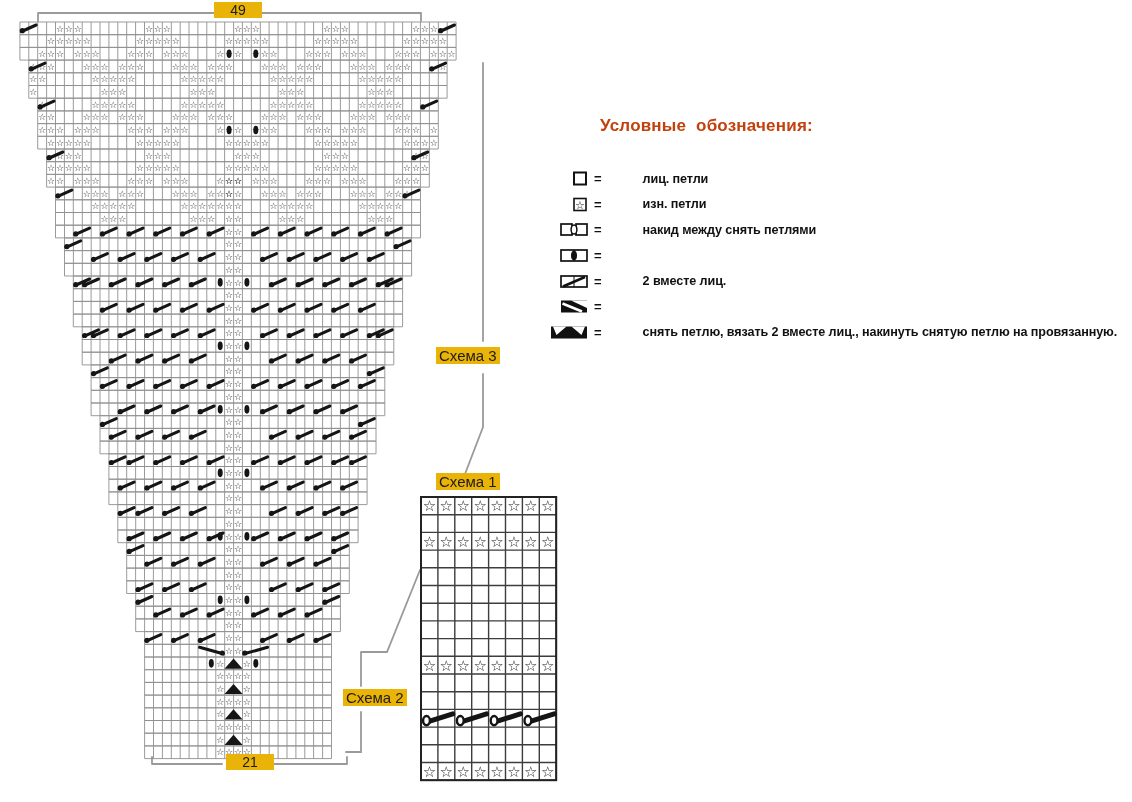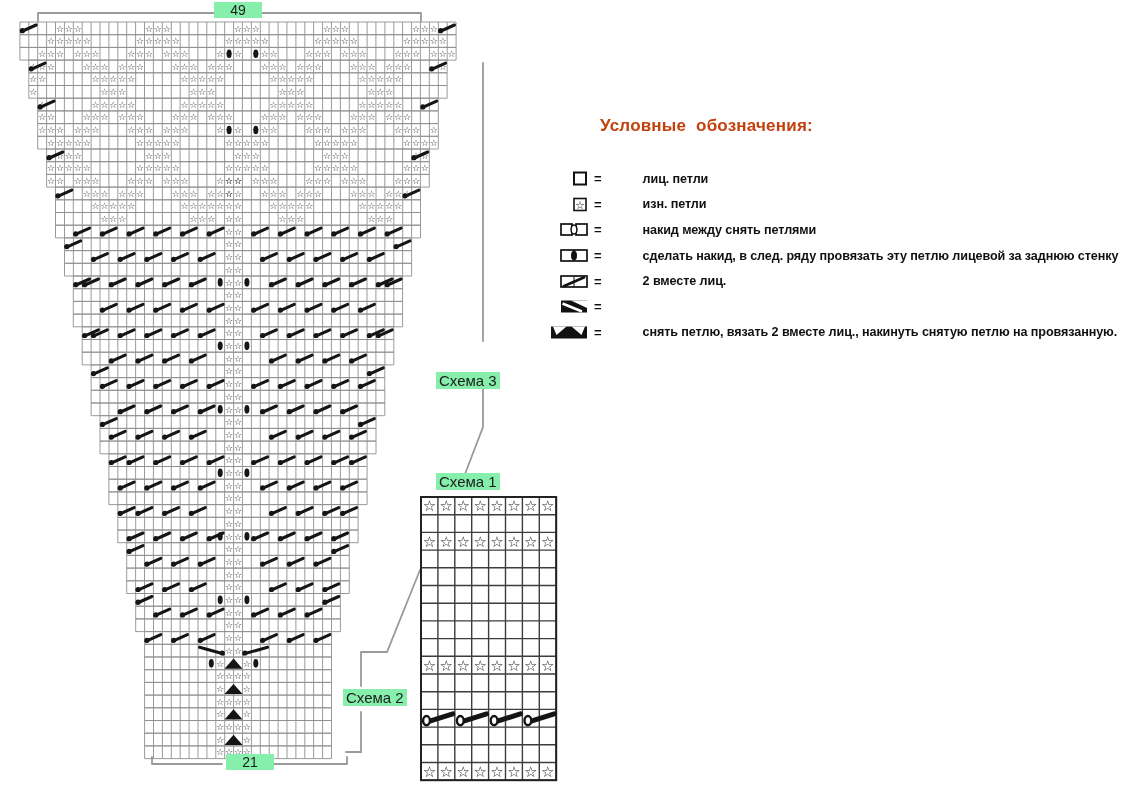--- a/index.html
+++ b/index.html
@@ -1,26 +1,26 @@
 <!DOCTYPE html>
 <html><head>
 <meta charset="utf-8">
 <style>
   html,body{margin:0;padding:0;background:#ffffff;}
   body{width:1132px;height:802px;overflow:hidden;position:relative;
        font-family:"Liberation Sans",sans-serif;color:#111;}
   #stage{position:absolute;left:0;top:0;width:1132px;height:802px;}
   #chart-layer{position:absolute;left:0;top:0;}
   .chart-label{position:absolute;font-family:"Liberation Sans",sans-serif;color:#1c1c1c;
-               white-space:nowrap;background:#86efac;padding:0 3px;}
+               white-space:nowrap;background:#eab308;padding:0 3px;}
   .num-label{font-size:14px;text-align:center;}
   .scheme-label{font-size:15px;}
   #label-49{left:214px;top:2px;width:42px;}
   #label-21{left:226px;top:754px;width:42px;}
-  #label-scheme3{left:436px;top:347px;margin-top:25px;}
+  #label-scheme3{left:436px;top:347px;}
   #label-scheme1{left:436px;top:473px;}
   #label-scheme2{left:343px;top:689px;}
   #legend{position:absolute;left:548px;top:166px;width:584px;}
   #legend-title{position:absolute;left:600px;top:116px;font-size:17px;font-weight:bold;
                 letter-spacing:.2px;color:#c2410c;white-space:pre;}
   .lg-row{display:flex;align-items:center;height:25.6px;}
   .lg-sym{width:40px;display:flex;justify-content:flex-end;align-items:center;flex:0 0 40px;}
   .lg-eq{font-size:13px;font-weight:bold;margin:0 5px 0 6px;}
   .lg-text{font-size:12.6px;font-weight:bold;white-space:nowrap;letter-spacing:-0.1px;margin-left:36px;}
 </style>
@@ -935,21 +935,20 @@
       </div>
       <div class="lg-row">
         <span class="lg-sym">
           <svg width="28" height="15" viewBox="0 0 28 15">
             <rect x="1" y="2" width="26" height="11" fill="#fff" stroke="#111" stroke-width="1.7"></rect>
             <line x1="14" y1="2" x2="14" y2="13" stroke="#111" stroke-width="1.2"></line>
             <ellipse cx="14" cy="7.5" rx="3" ry="4.7" fill="#111"></ellipse>
           </svg>
         </span>
         <span class="lg-eq">=</span>
-        <span class="lg-text">сделать накид, в след. ряду провязать эту петлю лицевой за заднюю стенку</span>
       </div>
       <div class="lg-row">
         <span class="lg-sym">
           <svg width="28" height="15" viewBox="0 0 28 15">
             <rect x="1" y="2" width="26" height="11" fill="#fff" stroke="#111" stroke-width="1.7"></rect>
             <line x1="14" y1="2" x2="14" y2="13" stroke="#111" stroke-width="1"></line>
             <line x1="3" y1="12.5" x2="25" y2="3" stroke="#111" stroke-width="2.6"></line>
           </svg>
         </span>
         <span class="lg-eq">=</span>

